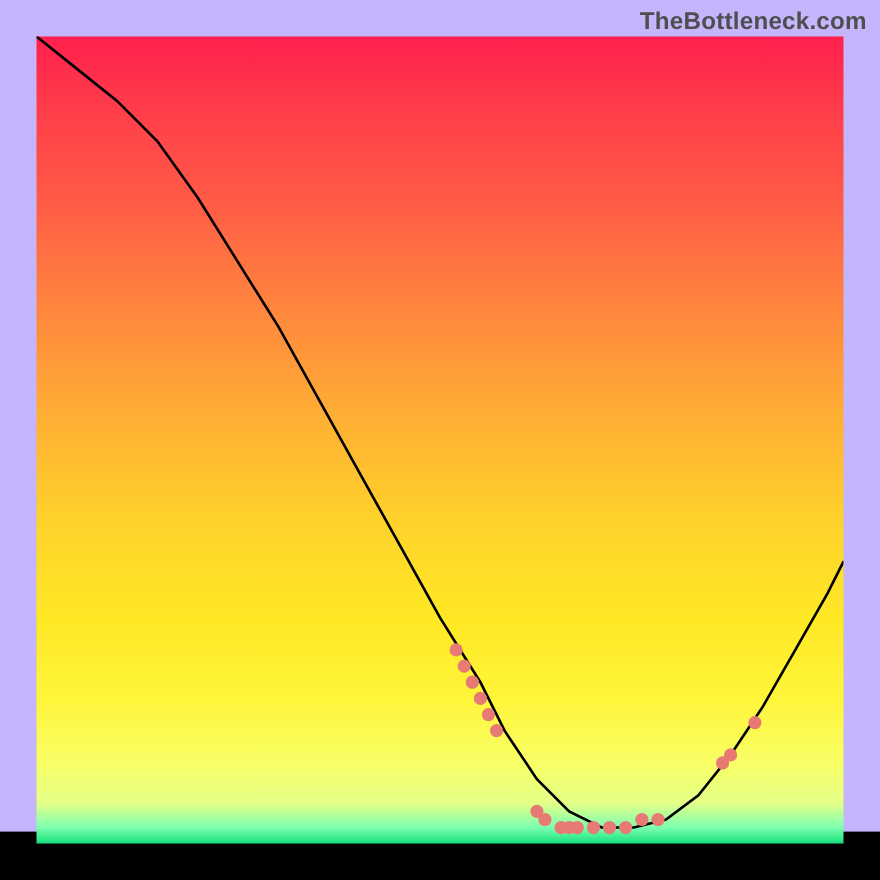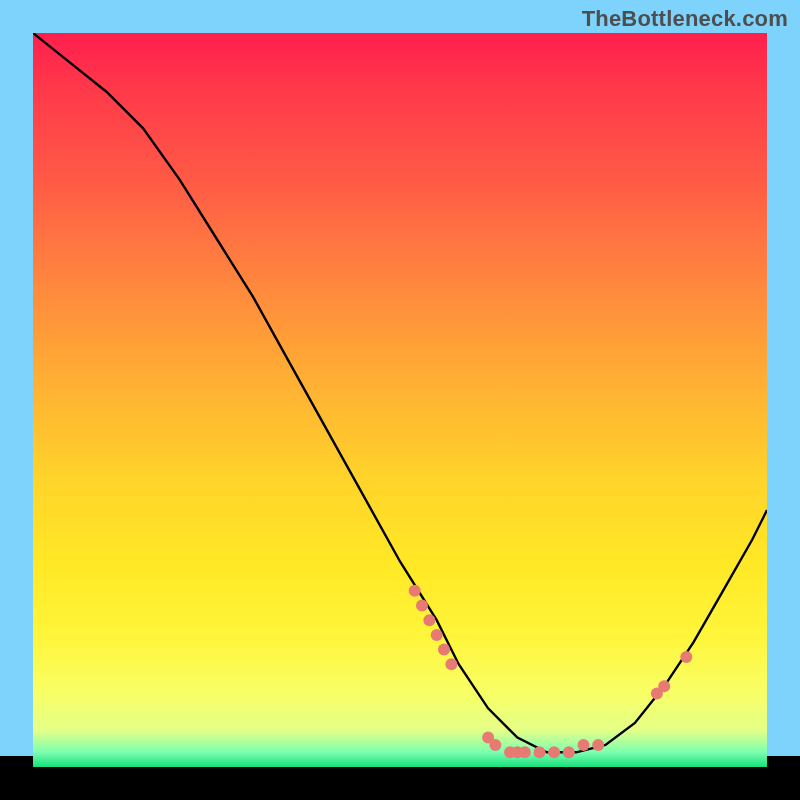--- a/index.html
+++ b/index.html
@@ -10,21 +10,21 @@
     background: #000000;
     overflow: hidden;
     font-family: Arial, Helvetica, sans-serif;
   }
   .frame {
     position: absolute;
     left: 0;
     top: 0;
     width: 800px;
     height: 756px;
-    background: #7dd3fc;
+    background: #c4b5fd;
   }
   .plot-area {
     position: absolute;
     
     left: 33px;
     top: 33px;
     width: 734px;
     height: 734px;
     overflow: hidden;
   }

